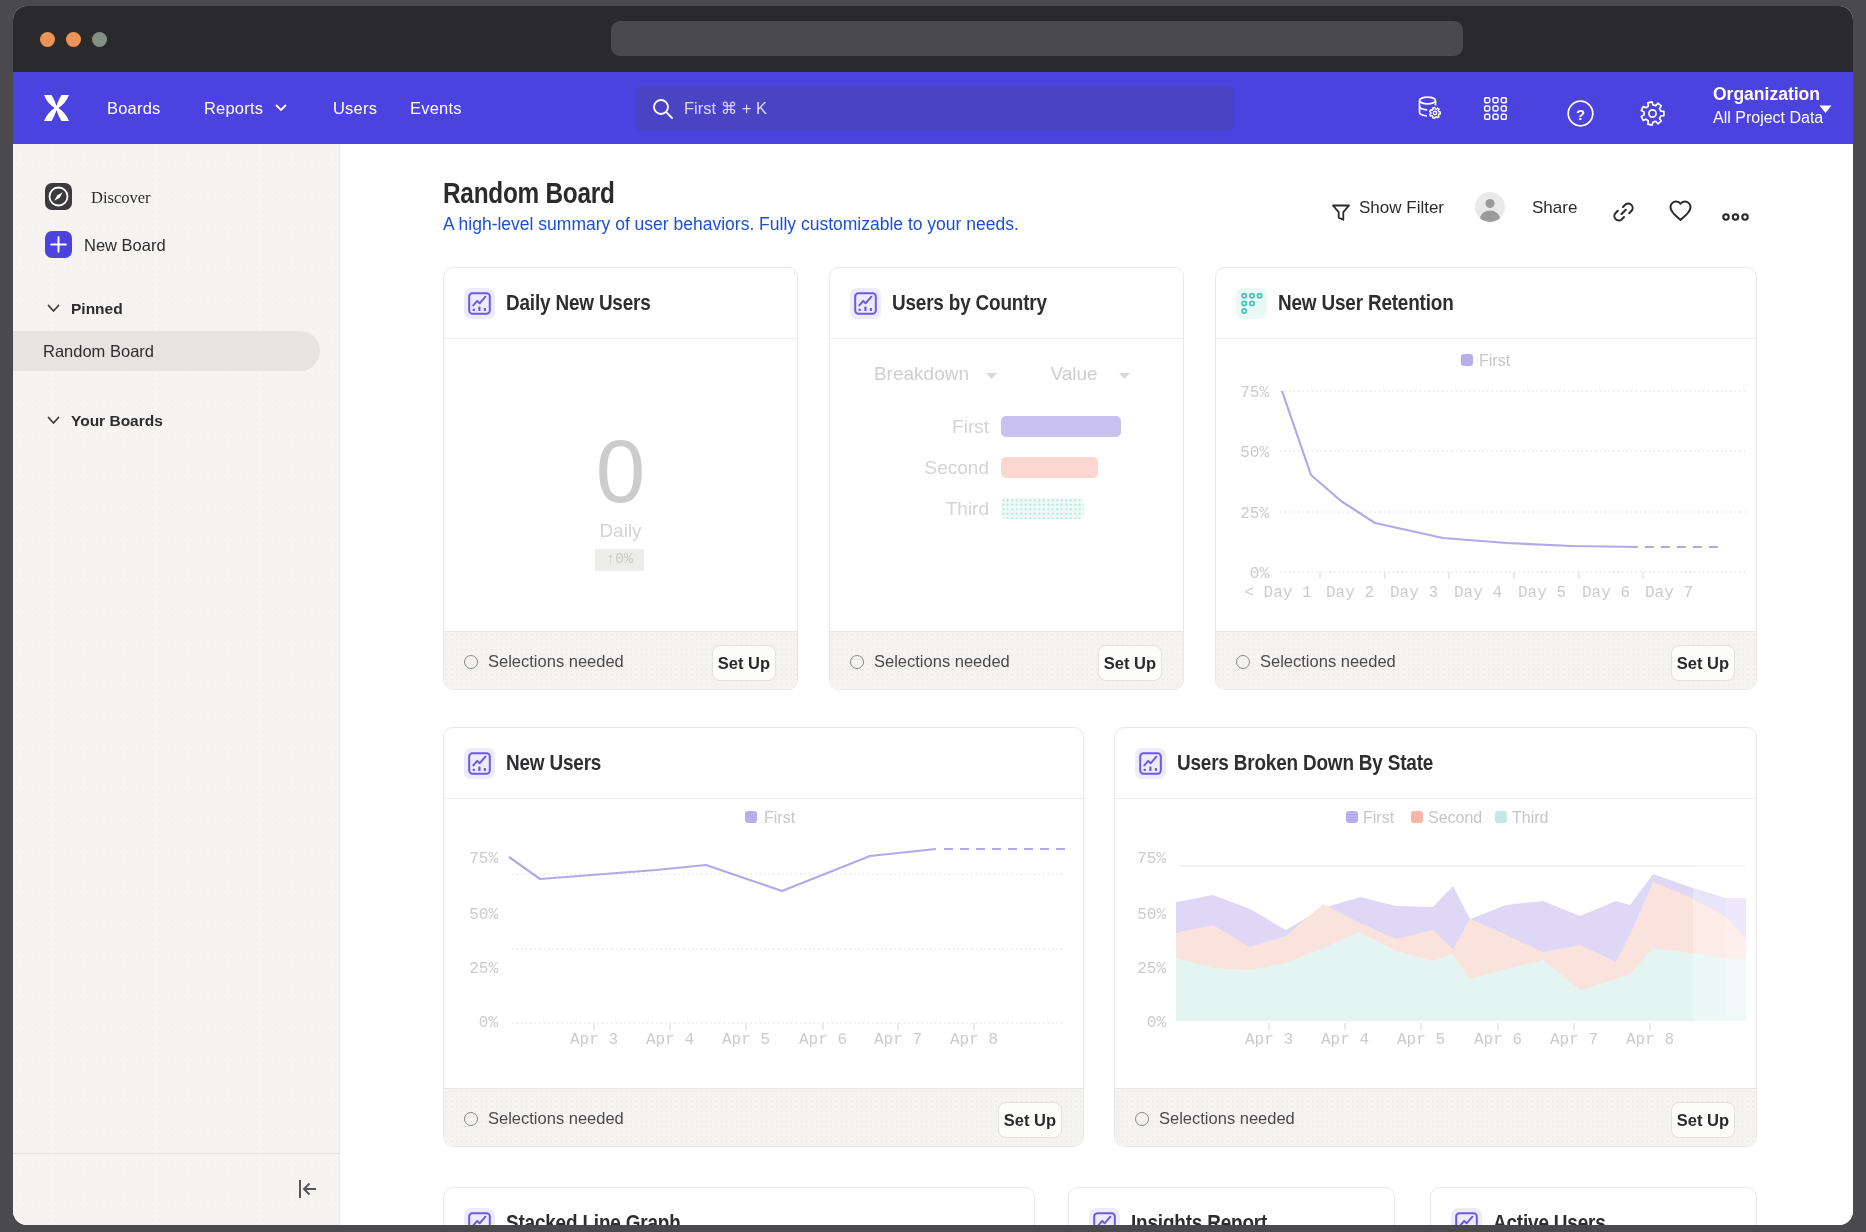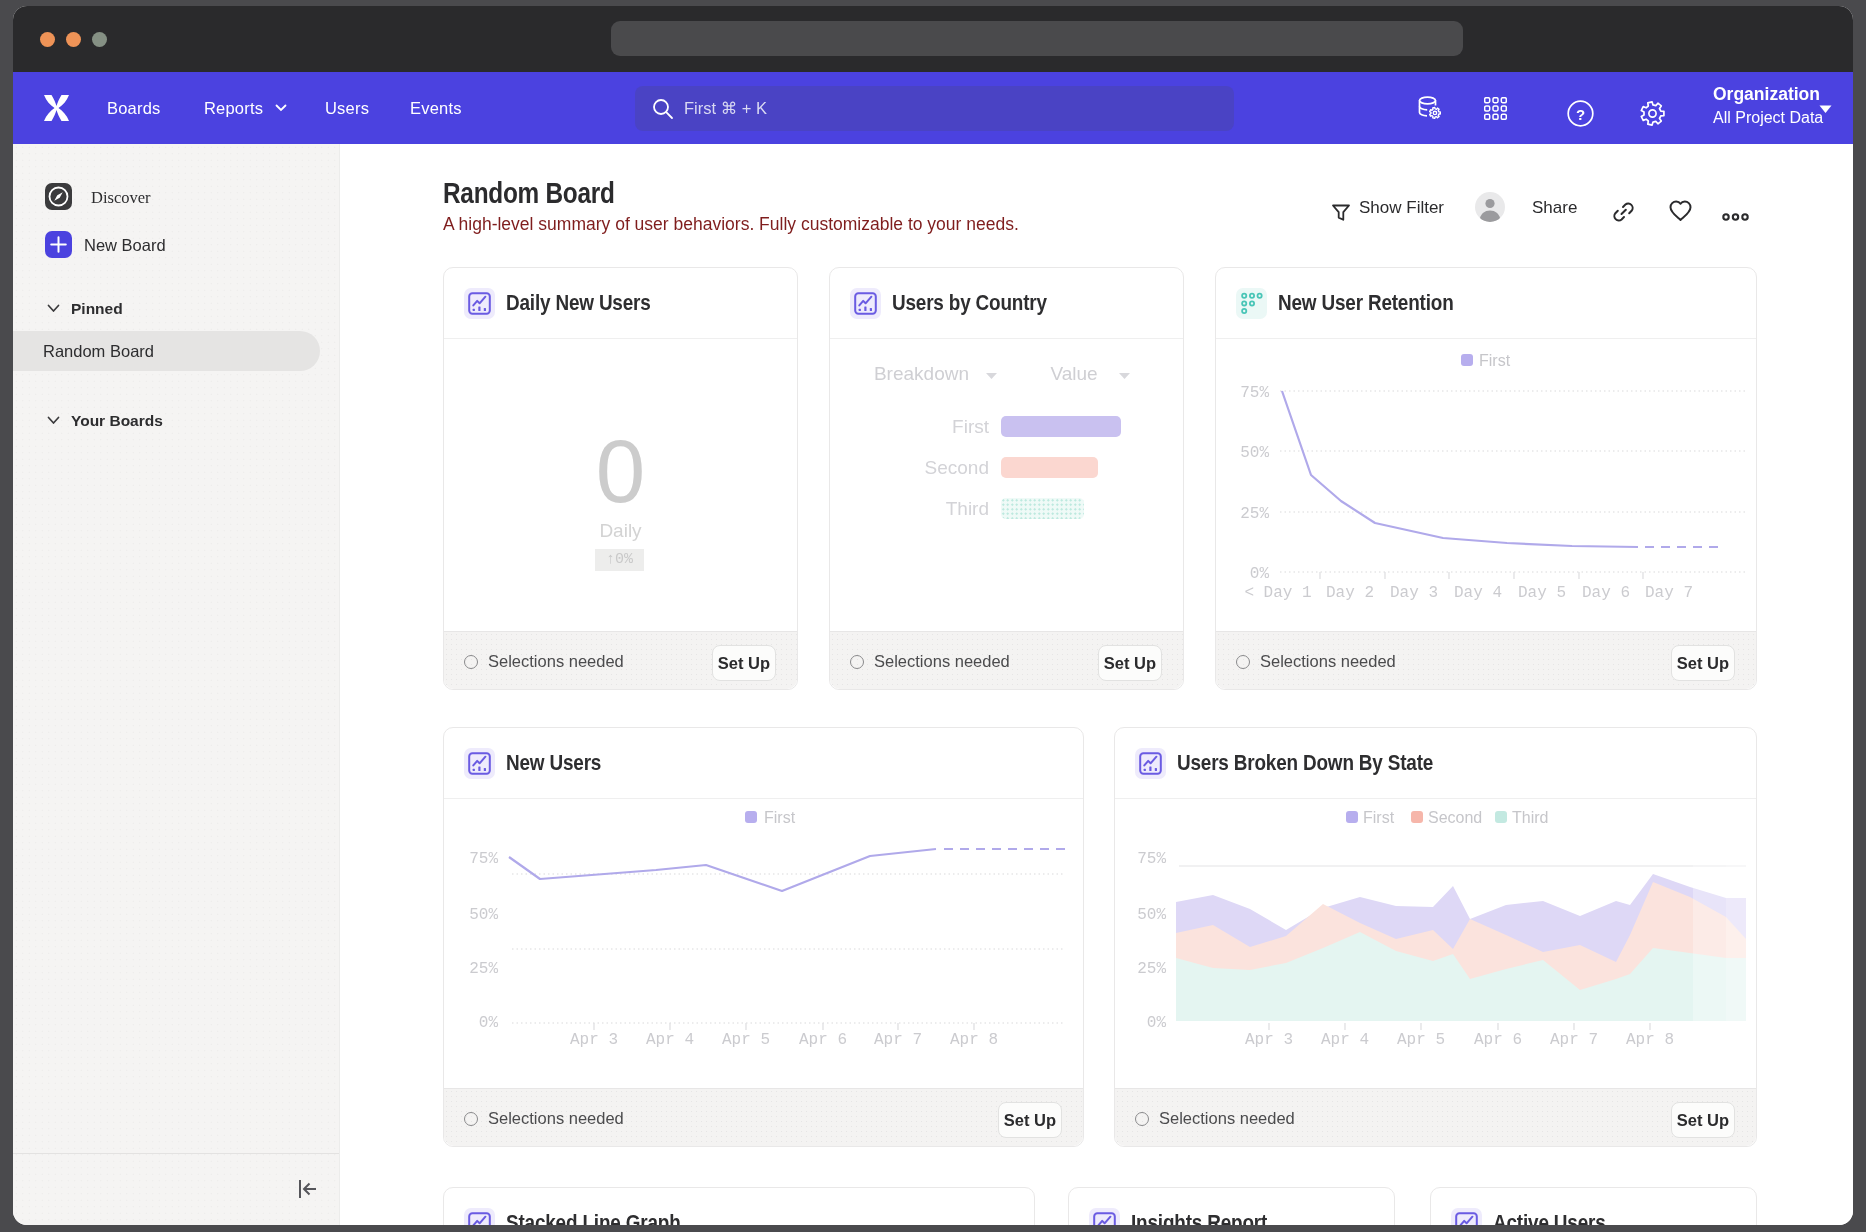--- a/index.html
+++ b/index.html
@@ -20,21 +20,21 @@
 .side { position:absolute; left:0; top:138px; width:327px; bottom:0; background:#f5f4f3;
   background-image:radial-gradient(circle, rgba(60,60,70,.065) 0.8px, transparent 0.9px);
   background-size:6.5px 6.5px; border-right:1px solid #ececeb; }
 .sitem { position:absolute; left:0; width:100%; color:#2d2d2f; font-size:16.5px; }
 .sq { position:absolute; left:32px; width:27px; height:27px; border-radius:7px; }
 .pill { position:absolute; left:0; top:187px; width:307px; height:40px; background:#e5e4e3; border-radius:0 20px 20px 0; }
 .sechead { font-weight:700; font-size:15.5px; color:#2d2d2f; }
 .sfoot { position:absolute; left:0; bottom:0; width:100%; height:72px; border-top:1px solid #e3e2e1; }
 .main { position:absolute; left:328px; top:138px; right:0; bottom:0; background:#fff; }
 h1 { position:absolute; left:430px; top:171px; font-size:29px; font-weight:700; color:#2b2b2d; letter-spacing:-.3px; transform:scaleX(.84); transform-origin:left top; white-space:nowrap; }
-.sub { position:absolute; left:430px; top:208px; font-size:17.5px; color:#7f1d1d; }
+.sub { position:absolute; left:430px; top:208px; font-size:17.5px; color:#1d4ed8; }
 .hctl { position:absolute; top:186px; height:30px; color:#2b2b2d; }
 .card { position:absolute; background:#fff; border:1px solid #e9e8e8; border-radius:10px; }
 .ch { position:absolute; left:0; top:0; right:0; height:71px; border-bottom:1px solid #efefef; }
 .cicon { position:absolute; left:20px; top:20px; width:31px; height:31px; border-radius:7px; background:#eeebfc; }
 .cicon.teal { background:#ebf8f6; }
 .ctitle { position:absolute; left:62px; top:0; line-height:71px; font-size:21.5px; font-weight:700; color:#2e2e30; letter-spacing:-.2px; transform:scaleX(.88); transform-origin:left center; white-space:nowrap; }
 .cf { position:absolute; left:0; bottom:0; right:0; height:58px; background:#f4f3f2;
   background-image:radial-gradient(circle, rgba(60,60,70,.075) 0.8px, transparent 0.9px);
   background-size:5px 5px;
   border-top:1px solid #e7e6e6; border-radius:0 0 10px 10px; }
@@ -58,21 +58,21 @@
 
   <div class="nav">
     <svg style="position:absolute;left:29px;top:22px;" width="29" height="29" viewBox="0 0 29 29">
       <path fill="#fff" d="M2 1 L9.5 1 C12 5 13.5 8.8 14.5 12 C15.5 8.8 17 5 19.5 1 L27 1 C24.5 7 21 11 16.5 14 C21 17 24.5 21 27 27 L19.5 27 C17 23 15.5 19.2 14.5 16 C13.5 19.2 12 23 9.5 27 L2 27 C4.5 21 8 17 12.5 14 C8 11 4.5 7 2 1 Z"></path>
     </svg>
     <div class="navlink" style="left:94px;">Boards</div>
     <div class="navlink" style="left:191px;">Reports</div>
     <svg style="position:absolute;left:262px;top:32px;" width="12" height="8" viewBox="0 0 12 8">
         <path d="M1.5 1.5 L6 6 L10.5 1.5" stroke="#fff" stroke-width="1.8" fill="none" stroke-linecap="round"></path>
       </svg>
-    <div class="navlink" style="left:312px;">Users</div>
+    <div class="navlink" style="left:320px;">Users</div>
     <div class="navlink" style="left:397px;">Events</div>
     <div class="srch">
       <svg style="position:absolute;left:16px;top:11px;" width="24" height="24" viewBox="0 0 24 24">
           <circle cx="10" cy="10" r="7" stroke="#fff" stroke-width="1.8" fill="none"></circle>
           <path d="M15.2 15.2 L21 21" stroke="#fff" stroke-width="1.8" stroke-linecap="round"></path>
         </svg>
       <span>First ⌘ + K</span>
     </div>
 
     <svg style="position:absolute;left:1404px;top:24px;" width="27" height="25" viewBox="0 0 27 25">

